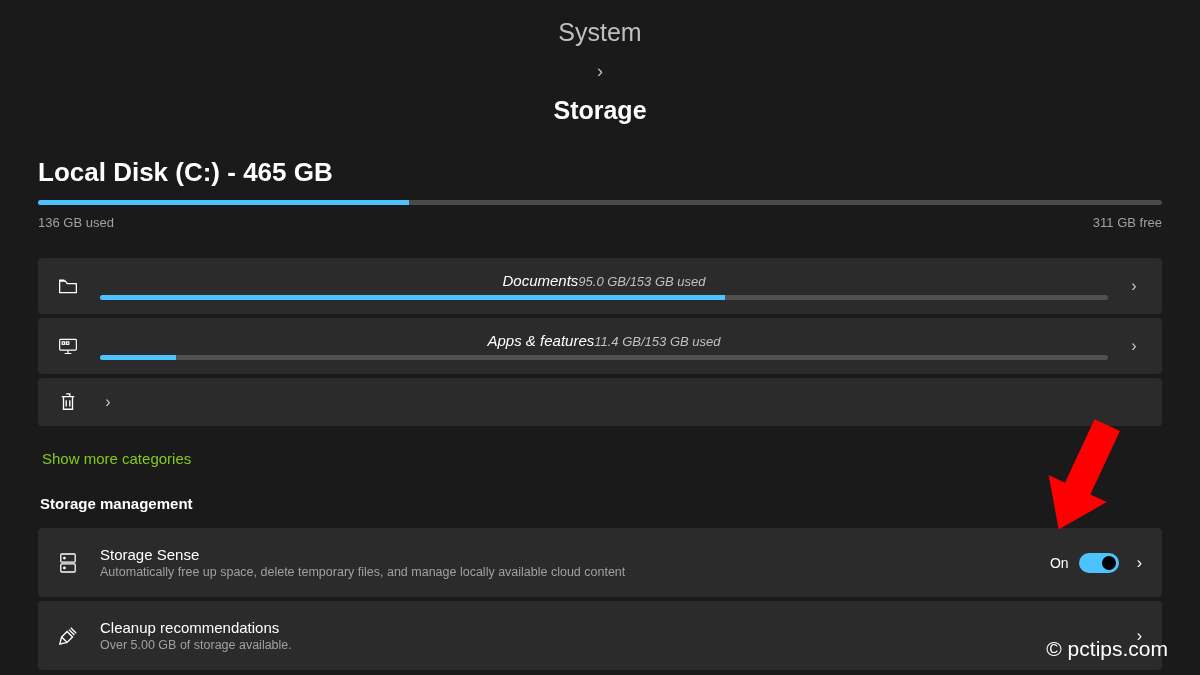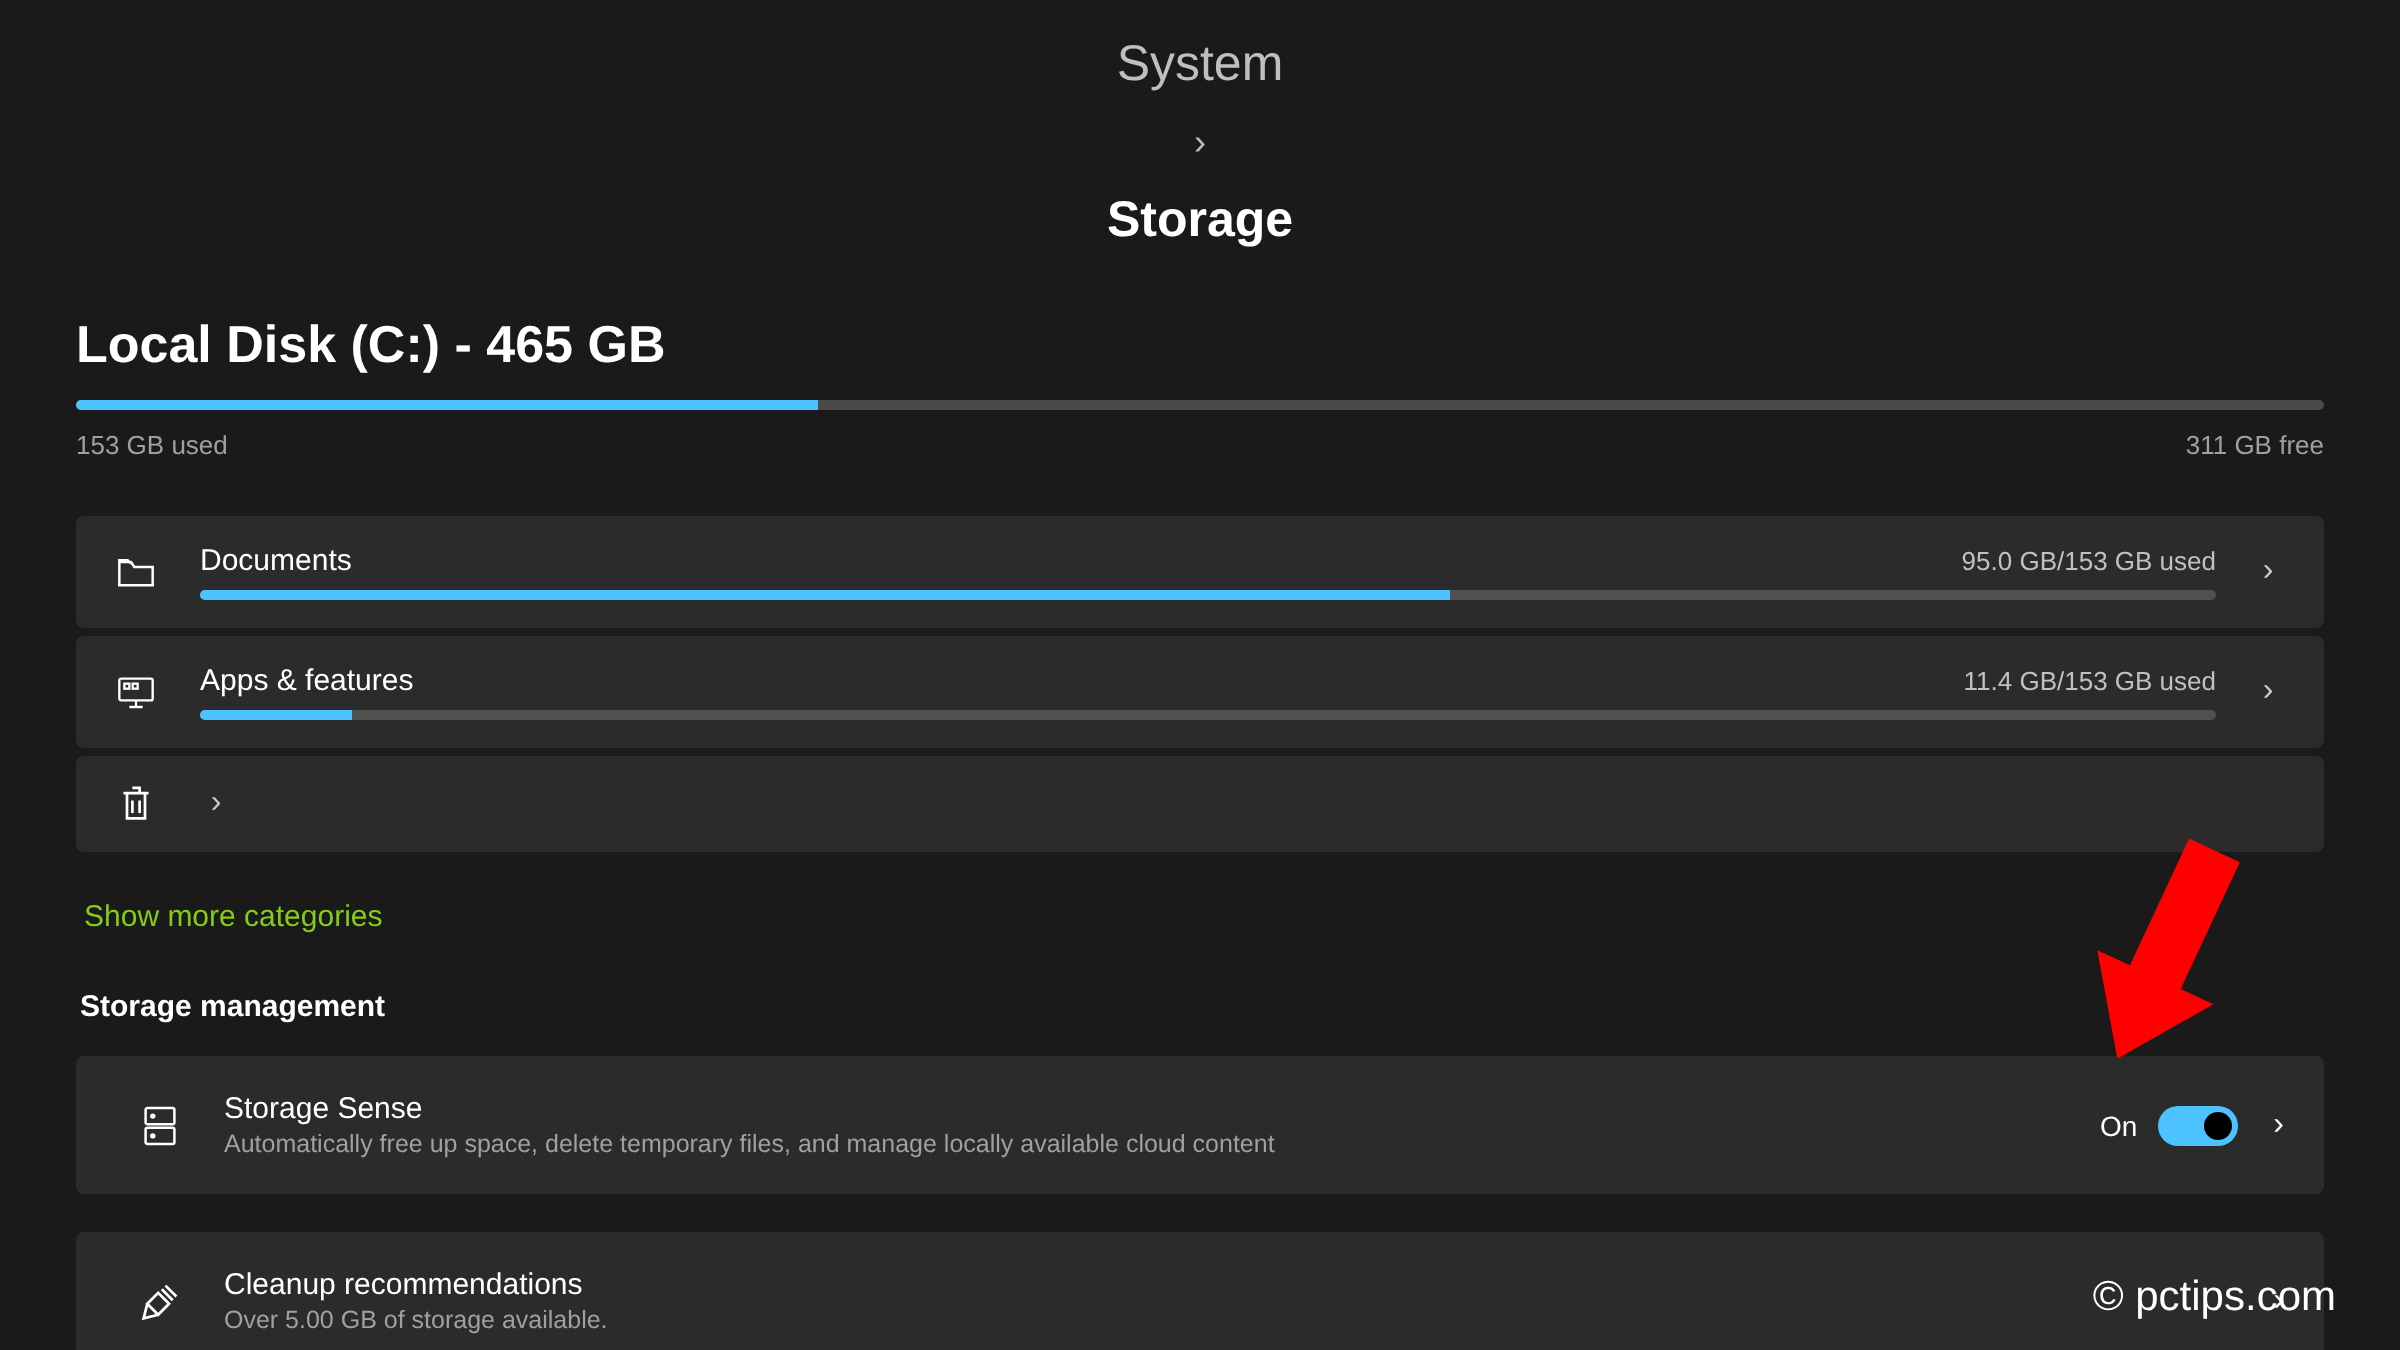--- a/index.html
+++ b/index.html
@@ -66,22 +66,23 @@
     flex-shrink: 0;
   }
   .card .body {
     flex: 1;
     display: flex;
     flex-direction: column;
     gap: 6px;
   }
   .card .row1 {
     display: flex;
-    justify-content: space-between;
+    justify-content: center;
     align-items: baseline;
+    font-style: italic;
   }
   .card .label { font-size: 15px; color: #ffffff; }
   .card .usage { font-size: 13px; color: #c0c0c0; }
   .card .bar {
     height: 5px;
     background: #505050;
     border-radius: 3px;
     overflow: hidden;
   }
   .card .bar .fill { height: 100%; background: #4cc2ff; }
@@ -104,22 +105,22 @@
   .section-head {
     font-size: 15px;
     font-weight: 600;
     margin-bottom: 16px;
     margin-left: 2px;
   }
 
   .mgmt-card {
     background: #2b2b2b;
     border-radius: 4px;
-    padding: 18px 20px 18px 28px;
-    margin-bottom: 19px;
+    padding: 18px 20px 18px 16px;
+    margin-bottom: 4px;
     display: flex;
     align-items: center;
     gap: 18px;
   }
   .mgmt-card .icon-slot {
     width: 28px;
     display: flex;
     justify-content: center;
     align-items: center;
     flex-shrink: 0;
@@ -182,21 +183,21 @@
   <span class="parent">System</span>
   <span class="chev">›</span>
   <span class="current">Storage</span>
 </div>
 
 <div class="disk-title">Local Disk (C:) - 465 GB</div>
 <div class="disk-bar">
   <div class="fill" style="width:33%"></div>
 </div>
 <div class="disk-stats">
-  <span>153 GB used</span>
+  <span>136 GB used</span>
   <span>311 GB free</span>
 </div>
 
 
 <div class="card">
   <div class="icon-slot">
     <svg width="20" height="18" viewBox="0 0 24 20" fill="none" stroke="#ffffff" stroke-width="1.5">
       <path d="M2 4 h7 l2 3 h11 v11 h-20 z M2 4 v-1 h5 l2 2"></path>
     </svg>
   </div>

